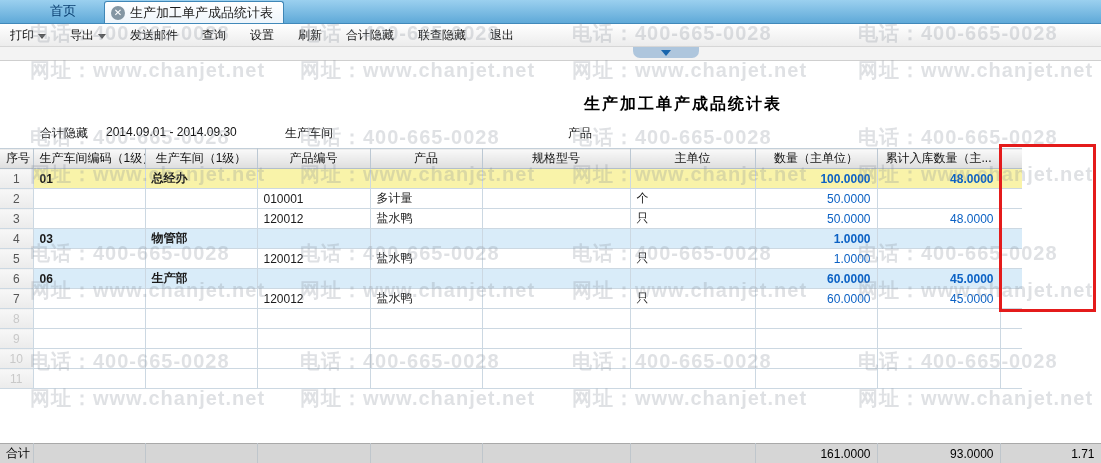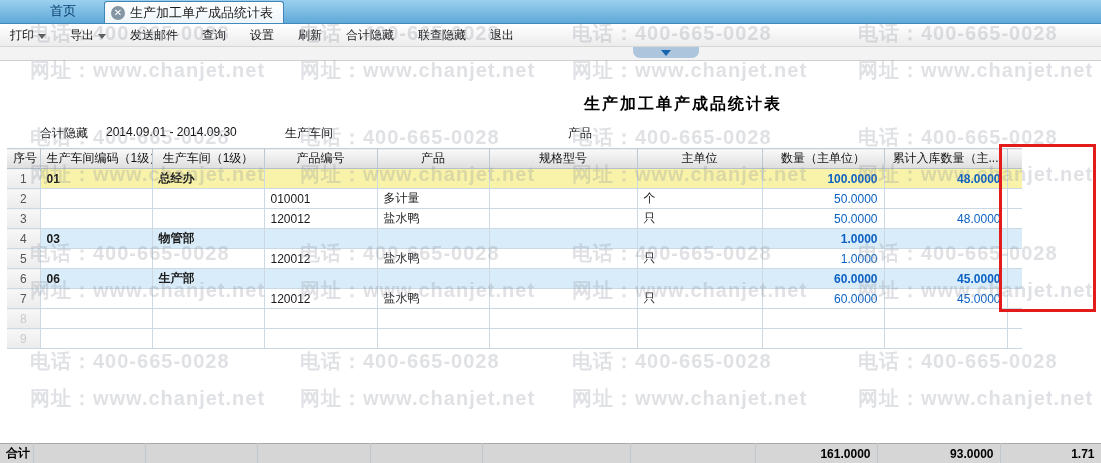--- a/index.html
+++ b/index.html
@@ -45,41 +45,41 @@
   .stab.inactive { width:74px; margin-left:4px; background:linear-gradient(#f8f8f8,#dedede); color:#333; }
 
   
   .content { position:absolute; left:0; top:87px; width:100%; height:376px; background:#fff; }
   .rpt-title { position:absolute; left:400px; top:7px; width:566px; text-align:center;
     font-size:16px; font-weight:bold; letter-spacing:2px; color:#000; }
   .filters { position:absolute; left:0; top:38px; width:100%; height:16px; }
   .flabel, .fvalue { position:absolute; white-space:nowrap; color:#111; }
 
   
-  .grid-wrap { position:absolute; left:0; top:61px; width:1022px; height:315px; overflow:hidden;padding-left:7px; }
+  .grid-wrap { position:absolute; left:0; top:61px; width:1022px; height:315px; overflow:hidden; }
   table.grid { border-collapse:collapse; table-layout:fixed; width:1101px; }
   table.grid td, table.grid th { height:20px; padding:0 6px; font-size:12px; font-weight:normal;
     border-right:1px solid #ccd8e2; border-bottom:1px solid #ccd8e2; overflow:hidden; white-space:nowrap; }
   table.grid th { background:linear-gradient(#f9f9f9,#dedede); border-right:1px solid #bcc8d3;
     border-bottom:1px solid #b3bfca; border-top:1px solid #c3cfd9; text-align:center; color:#111; }
   td.seq { background:linear-gradient(#f7f7f7,#ebebeb); border-right:1px solid #c3cbd2; text-align:center; color:#555; }
   td.seq.dim { color:#c9c9c9; }
   td.num { text-align:right; color:#0b61c4; }
   td.rate { text-align:right; color:#000;margin-left:32px; }
   tr.group-yellow td { background:#f9f3a9; }
   tr.group-yellow td.seq { background:linear-gradient(#f7f7f7,#ebebeb); }
   tr.group-blue td { background:#d9ecf9; }
   tr.group-blue td.seq { background:linear-gradient(#f7f7f7,#ebebeb); }
   tr.grp td { font-weight:bold; }
   tr.grp td.seq { font-weight:normal; }
 
   .total-row { position:absolute; left:0; bottom:0; width:1101px; height:20px; }
   .total-row table { border-collapse:collapse; table-layout:fixed; width:1101px; }
   .total-row td { height:20px; padding:0 6px; background:#d6d6d6; border-top:1px solid #a9a9a9;
-    border-right:1px solid #bfc6cc; font-weight:bold; color:#000; white-space:nowrap; }
+    border-right:1px solid #bfc6cc; font-weight:normal; color:#000; white-space:nowrap; }
   .total-row td.tnum { text-align:right;margin-top:16px; }
 
   
   .wm-layer { position:absolute; inset:0; pointer-events:none; z-index:5; }
   .wm { position:absolute; font-size:20px; font-weight:bold; color:rgba(130,140,150,0.26);
     white-space:nowrap; letter-spacing:1px; }
   .hl-box { position:absolute; left:999px; top:144px; width:97px; height:168px;
     border:3px solid #e41b1b; z-index:6; pointer-events:none; }
 </style>
 </head>
@@ -264,20 +264,44 @@
               <td></td>
               <td></td>
               <td></td>
               <td></td>
               <td></td>
               <td></td>
               <td></td>
             </tr>
             <tr>
               <td class="seq dim">9</td>
+              <td></td>
+              <td></td>
+              <td></td>
+              <td></td>
+              <td></td>
+              <td></td>
+              <td></td>
+              <td></td>
+              <td></td>
+            </tr>
+            <tr>
+              <td class="seq dim">10</td>
+              <td></td>
+              <td></td>
+              <td></td>
+              <td></td>
+              <td></td>
+              <td></td>
+              <td></td>
+              <td></td>
+              <td></td>
+            </tr>
+            <tr>
+              <td class="seq dim">11</td>
               <td></td>
               <td></td>
               <td></td>
               <td></td>
               <td></td>
               <td></td>
               <td></td>
               <td></td>
               <td></td>
             </tr>

